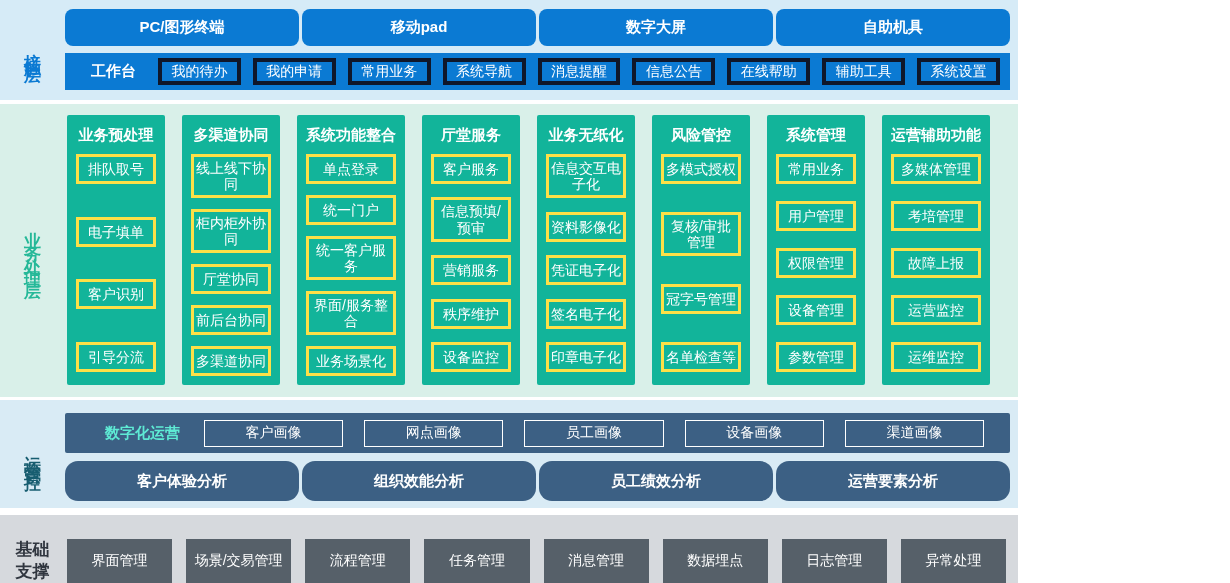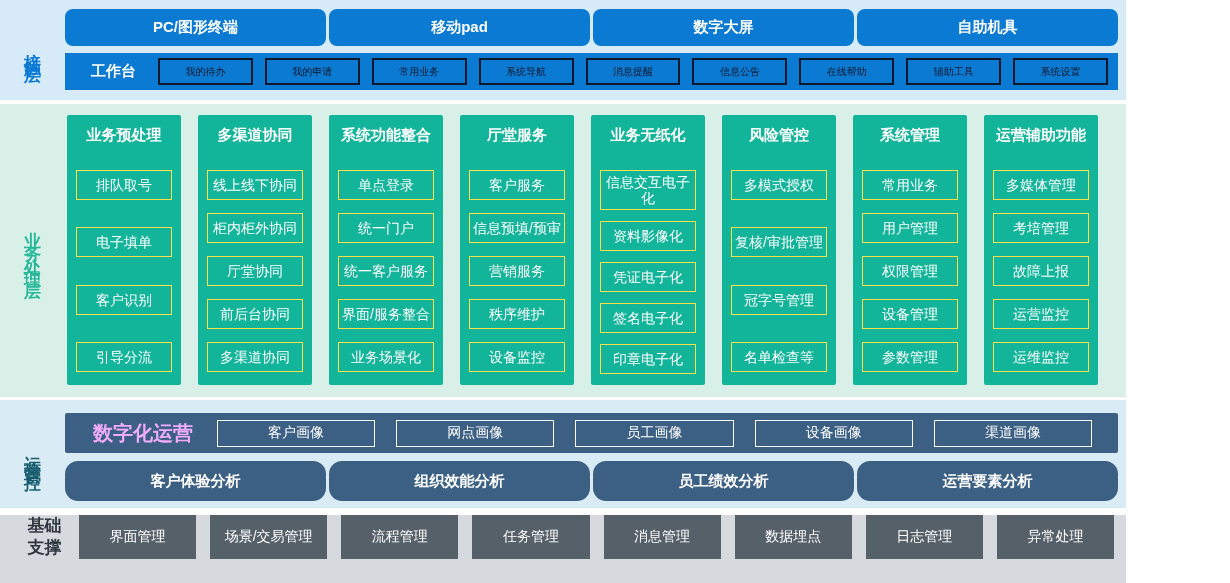--- a/index.html
+++ b/index.html
@@ -16,21 +16,21 @@
     --operations-label-color:#175d70;
     --foundation-label-color:#30363f;
   }
   *{box-sizing:border-box;margin:0;padding:0;}
   html,body{width:1230px;height:583px;}
   body{
     font-family:"Liberation Sans", sans-serif;
     background:#ffffff;
     overflow:hidden;
   }
-  .page{width:1126px;height:583px;display:flex;flex-direction:column;}
+  .page{width:1018px;height:583px;display:flex;flex-direction:column;}
 
   
   .band{display:flex;width:100%;}
   .gutter{
     width:65px;flex:0 0 65px;display:flex;align-items:center;justify-content:center;
   }
   .side-label{
     font-weight:bold;font-size:17px;line-height:1;
     writing-mode:vertical-rl;text-orientation:upright;
   }
@@ -50,78 +50,77 @@
   }
   .workbench-bar{
     margin-top:7px;height:37px;background:var(--blue);
     display:flex;align-items:center;padding:0 10px 0 0;
   }
   .workbench-label{
     color:#fff;font-weight:bold;font-size:15px;padding:0 22px 0 26px;white-space:nowrap;
   }
   .workbench-items{flex:1;display:flex;gap:12px;align-items:center;}
   .wb-item{
-    flex:1;height:27px;border:2px solid #0f172a;color:#0f172a;font-size:10px;
+    flex:1;height:27px;border:4px solid #0f172a;color:#ffffff;font-size:14px;
     display:flex;align-items:center;justify-content:center;white-space:nowrap;
   }
 
   
   .band-business{
     height:293px;flex:0 0 293px;background:var(--business-band-bg);
     margin-bottom:3px;
   }
   .band-business .side-label{color:var(--business-label-color);letter-spacing:13px;}
   .columns{
     flex:1;display:flex;gap:17px;padding:11px 28px 12px 2px;align-items:stretch;
   }
   .biz-col{
     flex:1;background:var(--teal-green);border-radius:2px;
-    display:flex;flex-direction:column;padding:7px 9px 13px;gap:16px;
+    display:flex;flex-direction:column;padding:7px 9px 13px;
   }
   .col-title{
     color:#fff;font-weight:bold;font-size:15px;text-align:center;
     padding:4px 0 9px;white-space:nowrap;
   }
   .col-items{flex:1;display:flex;flex-direction:column;justify-content:space-between;gap:11px;}
   .col-box{
-    border:1px solid #fde047;color:#fff;font-size:14px;line-height:1.15;
+    border:3px solid #fde047;color:#fff;font-size:14px;line-height:1.15;
     min-height:30px;display:flex;align-items:center;justify-content:center;
     text-align:center;padding:3px 1px;
   }
 
   
   .band-ops{
     height:108px;flex:0 0 108px;background:var(--operations-band-bg);
     margin-bottom:7px;
   }
   .band-ops .side-label{color:var(--operations-label-color);letter-spacing:6px;}
   .band-ops .band-content{padding:13px 8px 0 0;}
   .ops-bar{
     height:40px;background:var(--slate-blue);display:flex;align-items:center;
     padding:0 26px 0 0;border-radius:2px;
   }
   .ops-label{
-    color:#f0abfc;font-weight:bold;font-size:20px;padding:0 24px 0 28px;white-space:nowrap;
+    color:#5eead4;font-weight:bold;font-size:15px;padding:0 24px 0 40px;white-space:nowrap;
   }
   .ops-items{flex:1;display:flex;gap:21px;align-items:center;}
   .ops-item{
     flex:1;height:27px;border:1px solid #fff;color:#fff;font-size:14px;
     display:flex;align-items:center;justify-content:center;white-space:nowrap;
   }
   .analysis-row{display:flex;gap:3px;height:40px;margin-top:8px;}
   .analysis-box{
     flex:1;background:var(--slate-blue);color:#fff;font-weight:bold;font-size:15px;
     display:flex;align-items:center;justify-content:center;border-radius:13px;
   }
 
   
   .band-foundation{
     height:68px;flex:0 0 68px;background:var(--foundation-band-bg);
-    align-items:flex-start;
-    padding-left:12px;
+    align-items:flex-end;
   }
   .foundation-label{
     color:var(--foundation-label-color);font-weight:bold;font-size:17px;line-height:1.3;
     width:40px;text-align:center;word-break:break-all;
   }
   .foundation-row{flex:1;display:flex;gap:14px;padding:0 12px 0 2px;align-items:center;}
   .foundation-box{
     flex:1;height:44px;background:var(--slate-gray);color:#fff;font-size:14px;
     display:flex;align-items:center;justify-content:center;white-space:nowrap;
   }

